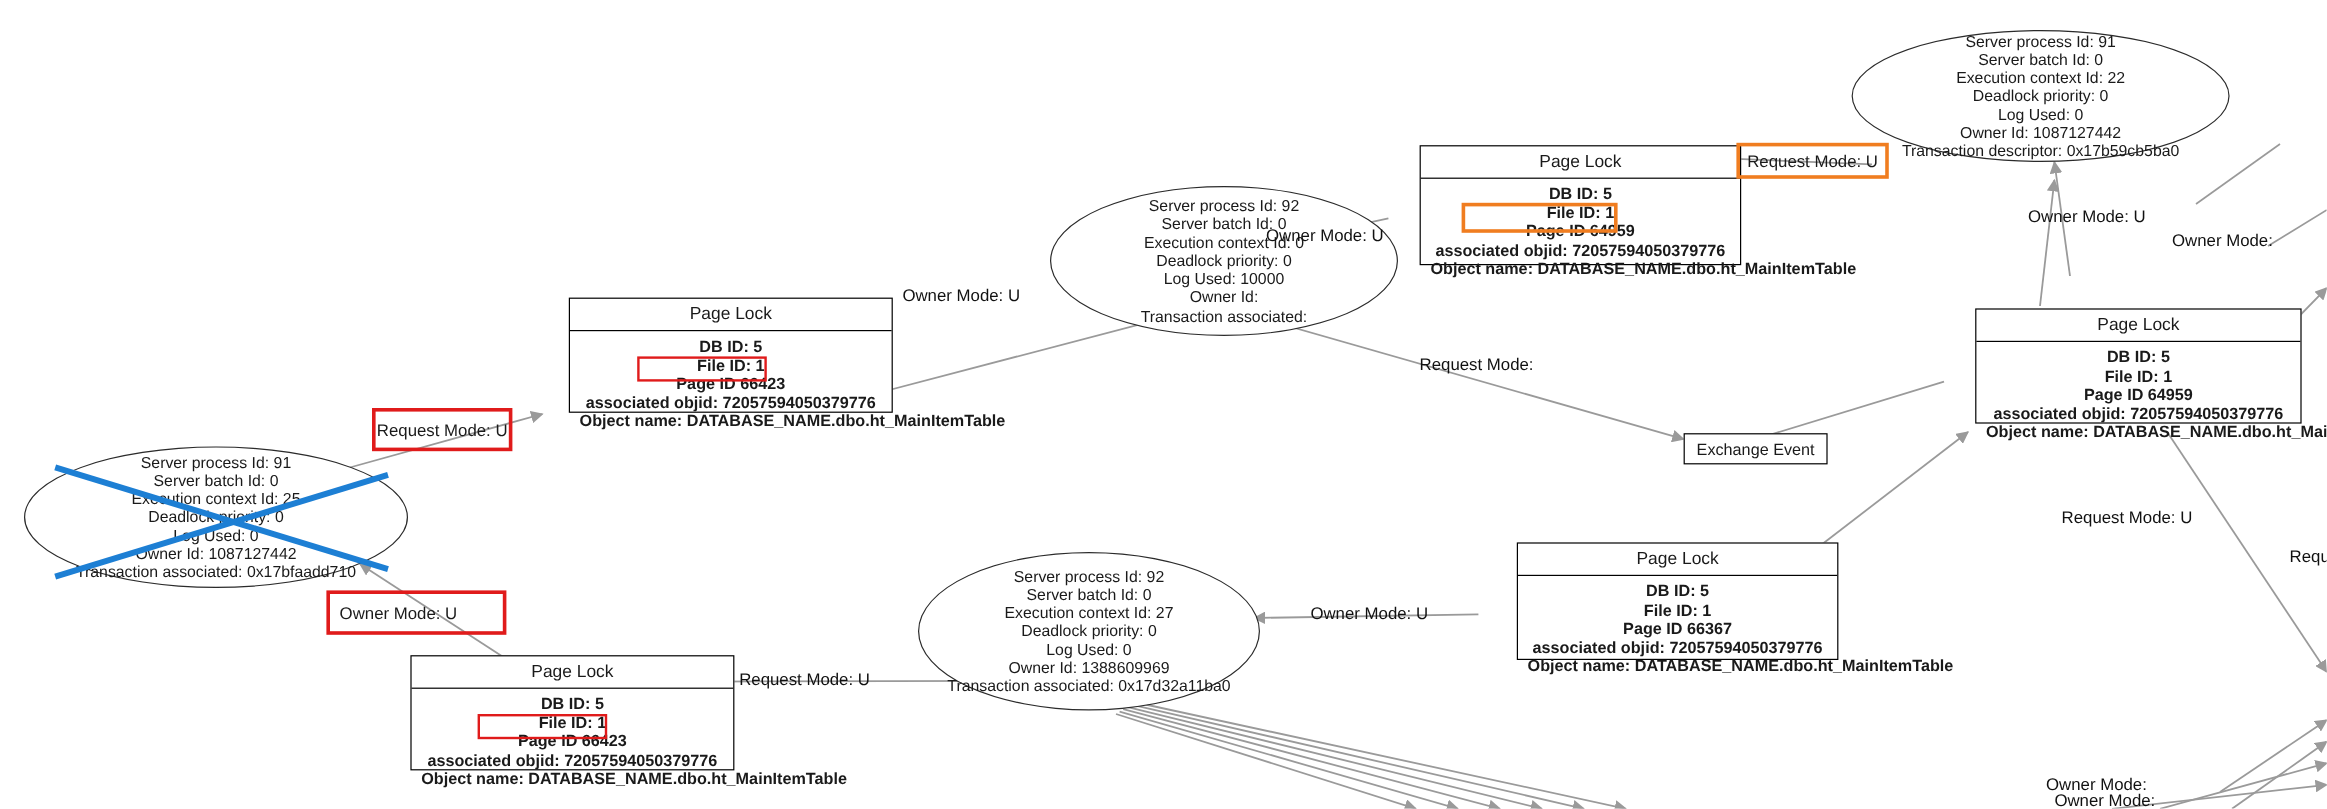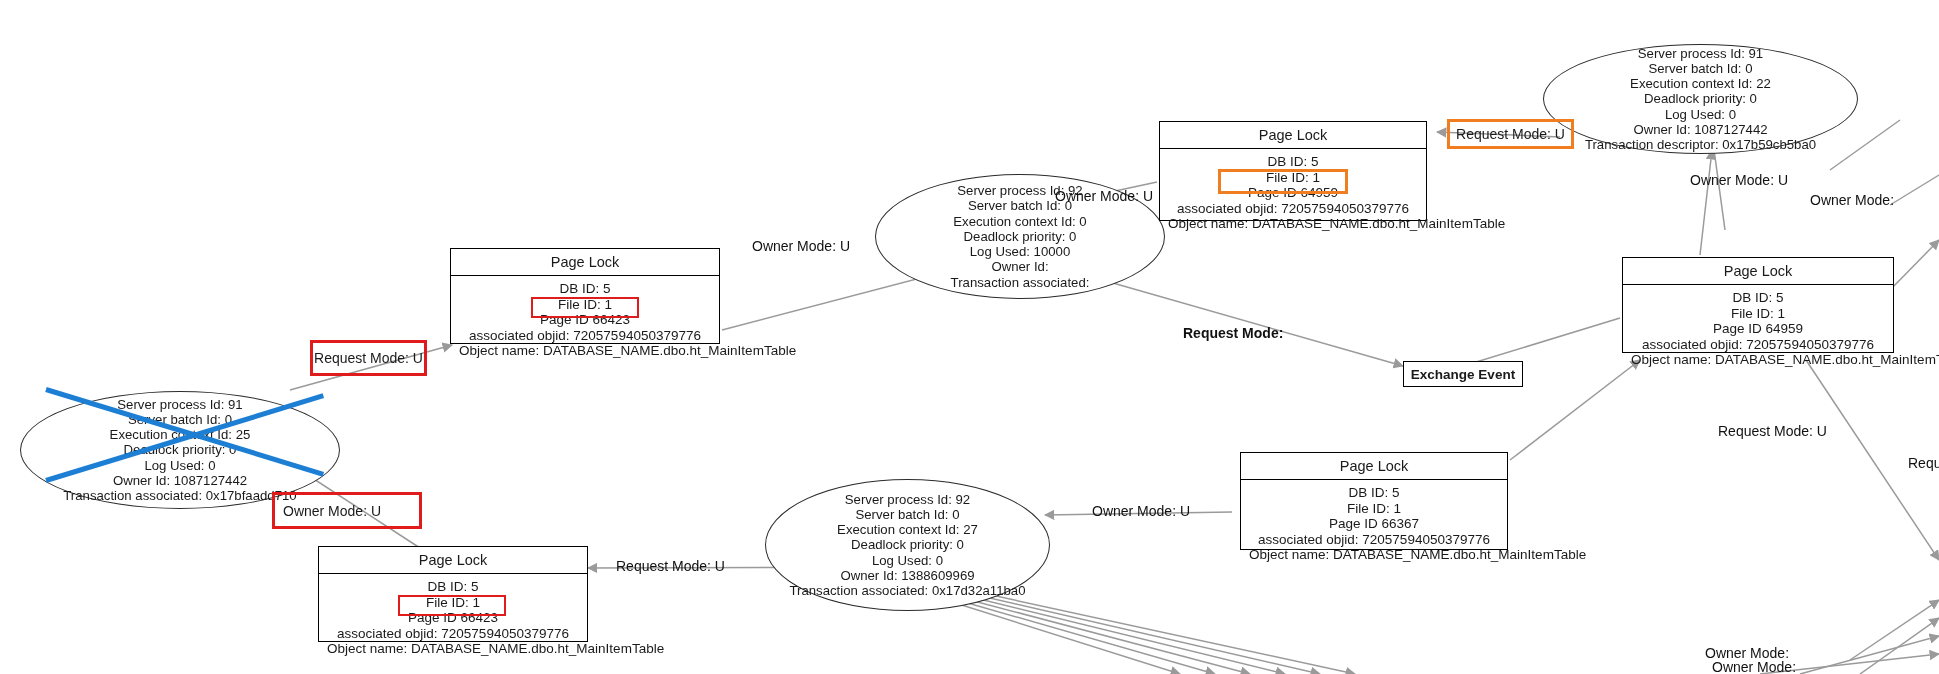--- a/index.html
+++ b/index.html
@@ -23,64 +23,63 @@
     height: 674px;
     pointer-events: none;
   }
   
   .lock-node {
     position: absolute;
     background: #ffffff;
     border: 1.6px solid #000000;
     box-sizing: border-box;
     text-align: center;
+    margin-left: 24px;
   }
   .lock-title {
     font-size: 14.5px;
     line-height: 26px;
     height: 26px;
     border-bottom: 1.6px solid #000000;
     white-space: nowrap;
   }
   .lock-body {
     padding: 5px 8px 7px 8px;
     font-size: 13.5px;
     line-height: 15.5px;
   }
-  .lock-body .ln { white-space: nowrap; }
+  .lock-body .ln { white-space: nowrap; font-weight: bold; }
   
   .proc-node {
     position: absolute;
     border: 1.7px solid #2b2b2b;
     border-radius: 50%;
     background: #ffffff;
     box-sizing: border-box;
     display: flex;
     align-items: center;
     justify-content: center;
     text-align: center;
-    margin-top: 19px;
   }
   .proc-body {
     font-size: 13.2px;
     line-height: 15.2px;
   }
   .proc-body .ln { white-space: nowrap; }
   
   .exchange-node {
     position: absolute;
     background: #ffffff;
     border: 1.7px solid #000000;
     box-sizing: border-box;
     display: flex;
     align-items: center;
     justify-content: center;
     font-size: 13.5px;
     white-space: nowrap;
-    font-weight: bold;
   }
   
   .edge-label {
     position: absolute;
     font-size: 14px;
     line-height: 17px;
     white-space: nowrap;
     color: #111111;
     background: transparent;
   }
@@ -285,21 +284,21 @@
   <div class="hl-box red" style="left:398px; top:595px; width:108px; height:21px;"></div>
 
   <div class="exchange-node" style="left:1403px; top:361px; width:120px; height:26px;">
     <span>Exchange Event</span>
   </div>
 
   <div class="edge-label" style="left:752px; top:238px;">Owner Mode: U</div>
 
   <div class="edge-label" style="left:1055px; top:188px;">Owner Mode: U</div>
 
-  <div class="edge-label" style="left:1183px; top:325px;font-weight:bold;">Request Mode:</div>
+  <div class="edge-label" style="left:1183px; top:295px;">Request Mode:</div>
 
   <div class="edge-label" style="left:1690px; top:172px;">Owner Mode: U</div>
 
   <div class="edge-label" style="left:1810px; top:192px;">Owner Mode:</div>
 
   <div class="edge-label" style="left:1718px; top:423px;">Request Mode: U</div>
 
   <div class="edge-label" style="left:1908px; top:455px;">Requ</div>
 
   <div class="edge-label" style="left:1092px; top:503px;">Owner Mode: U</div>

